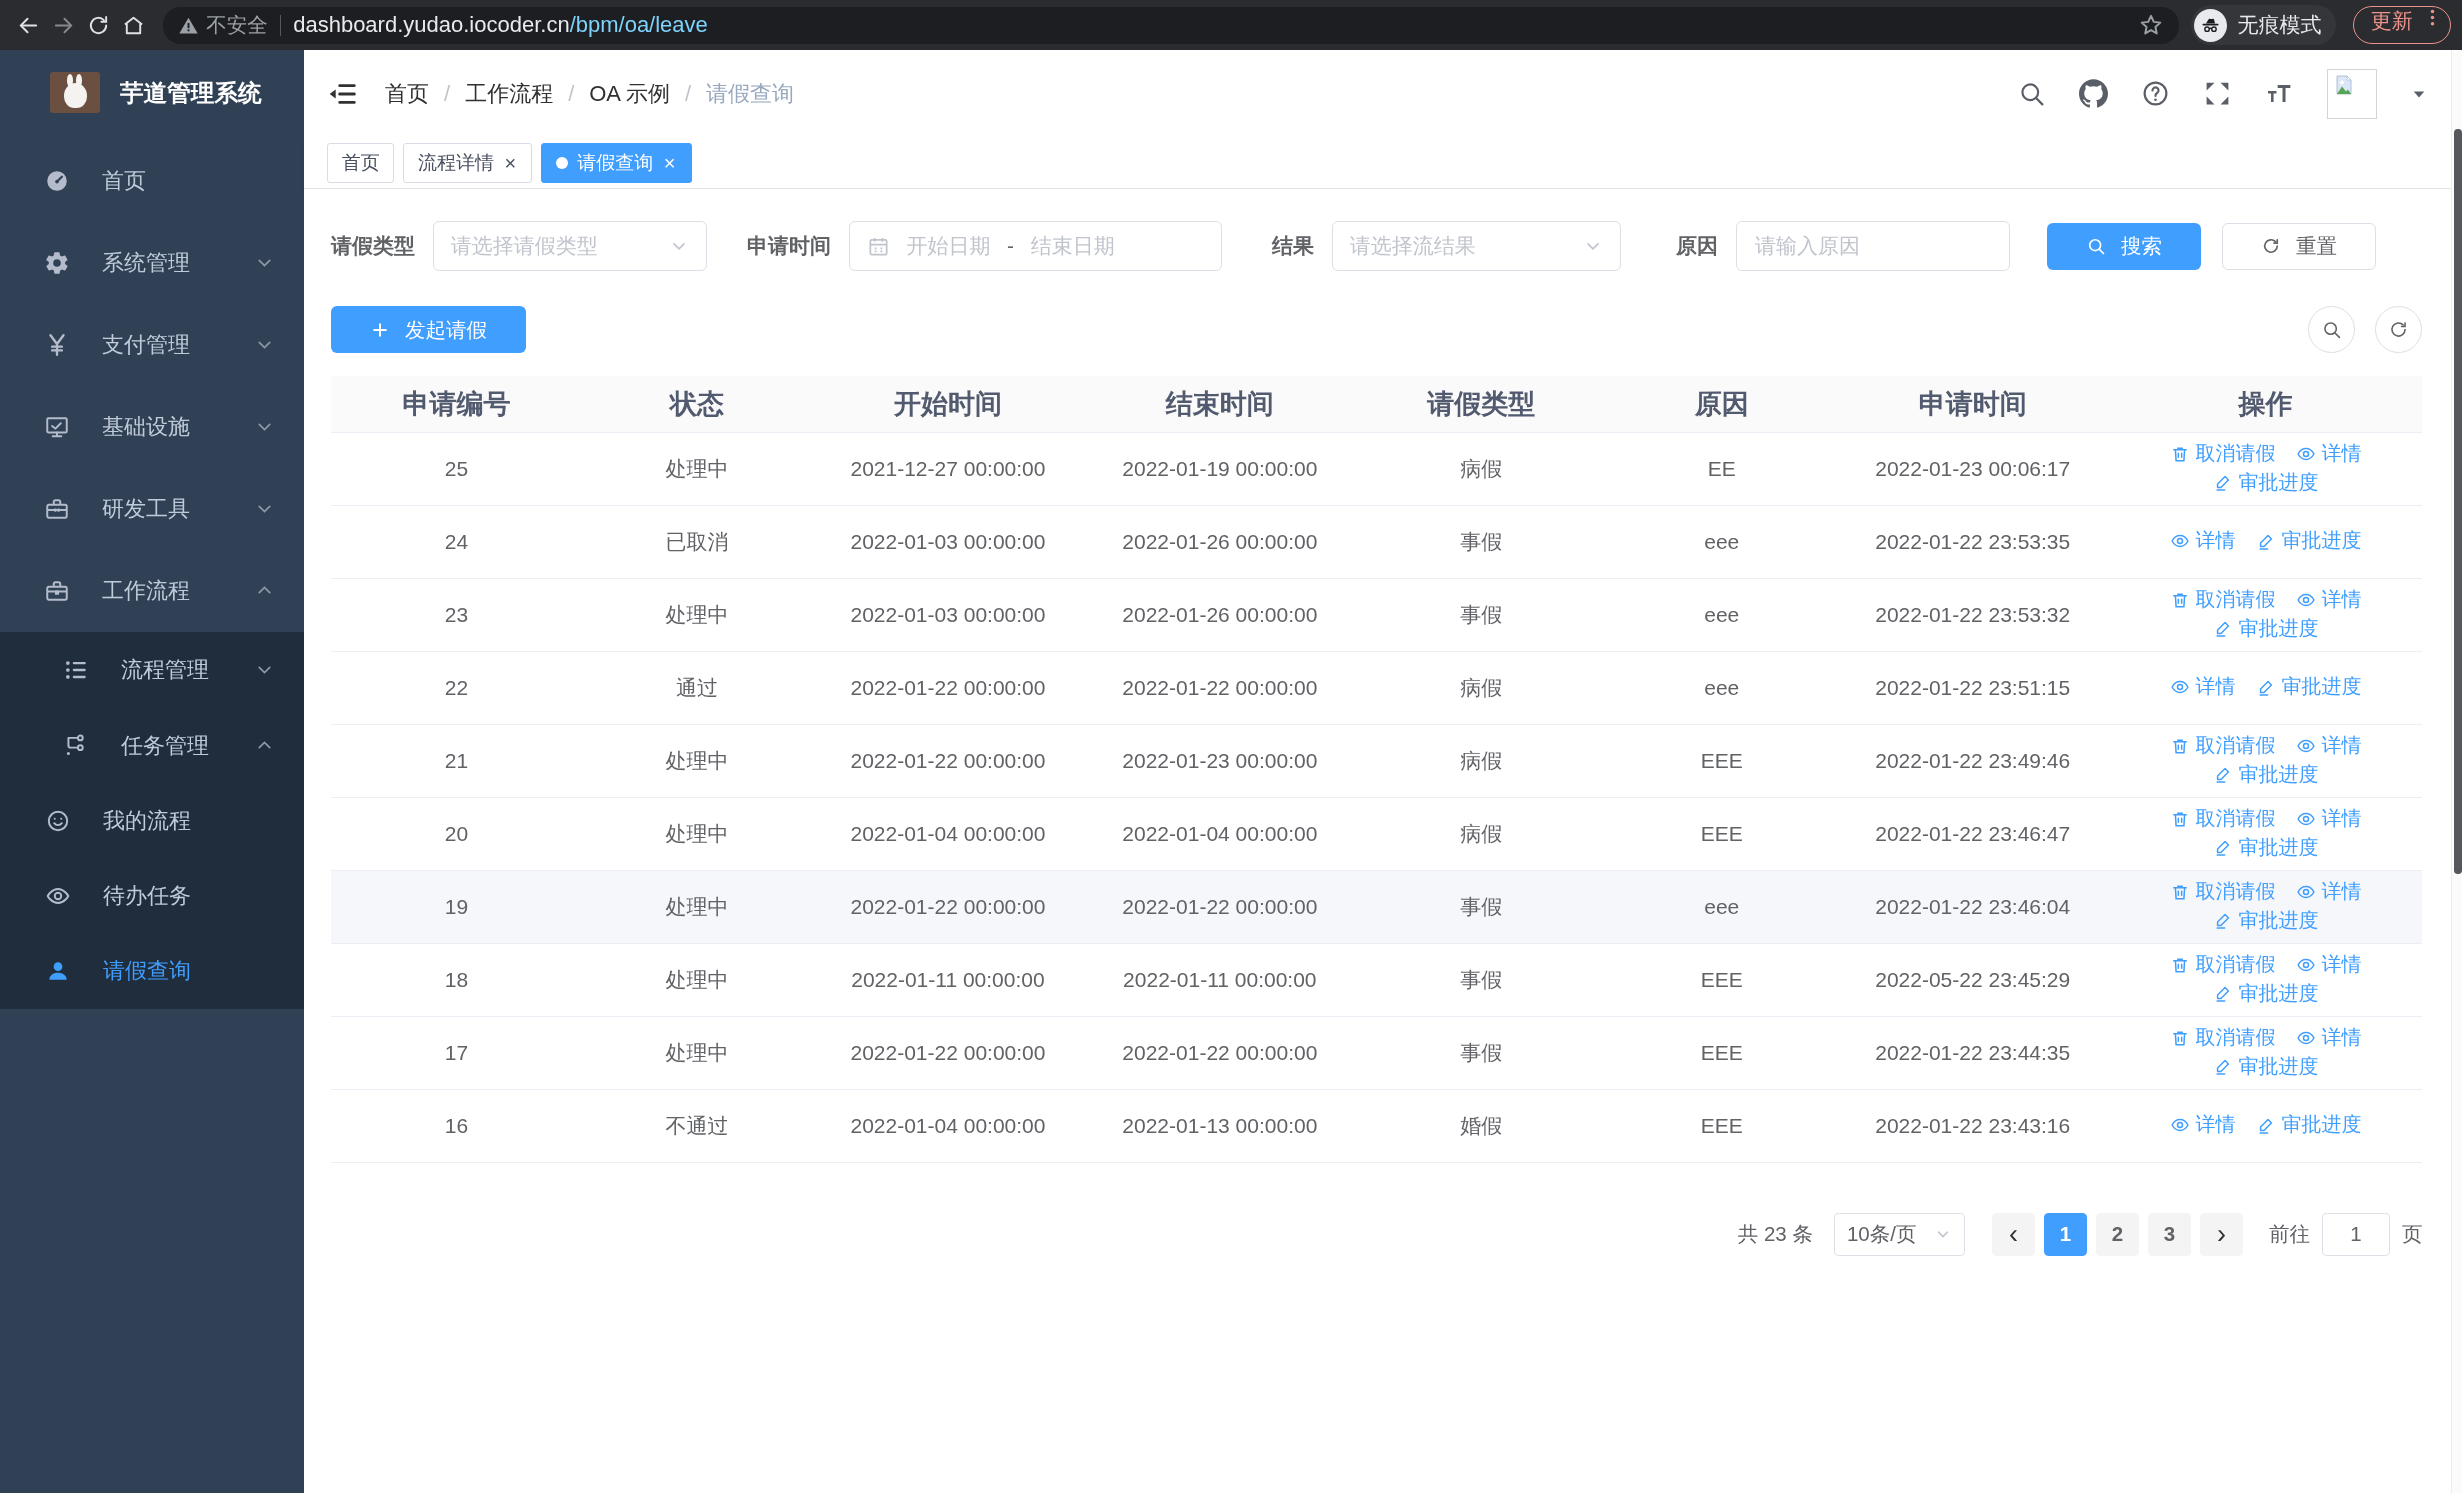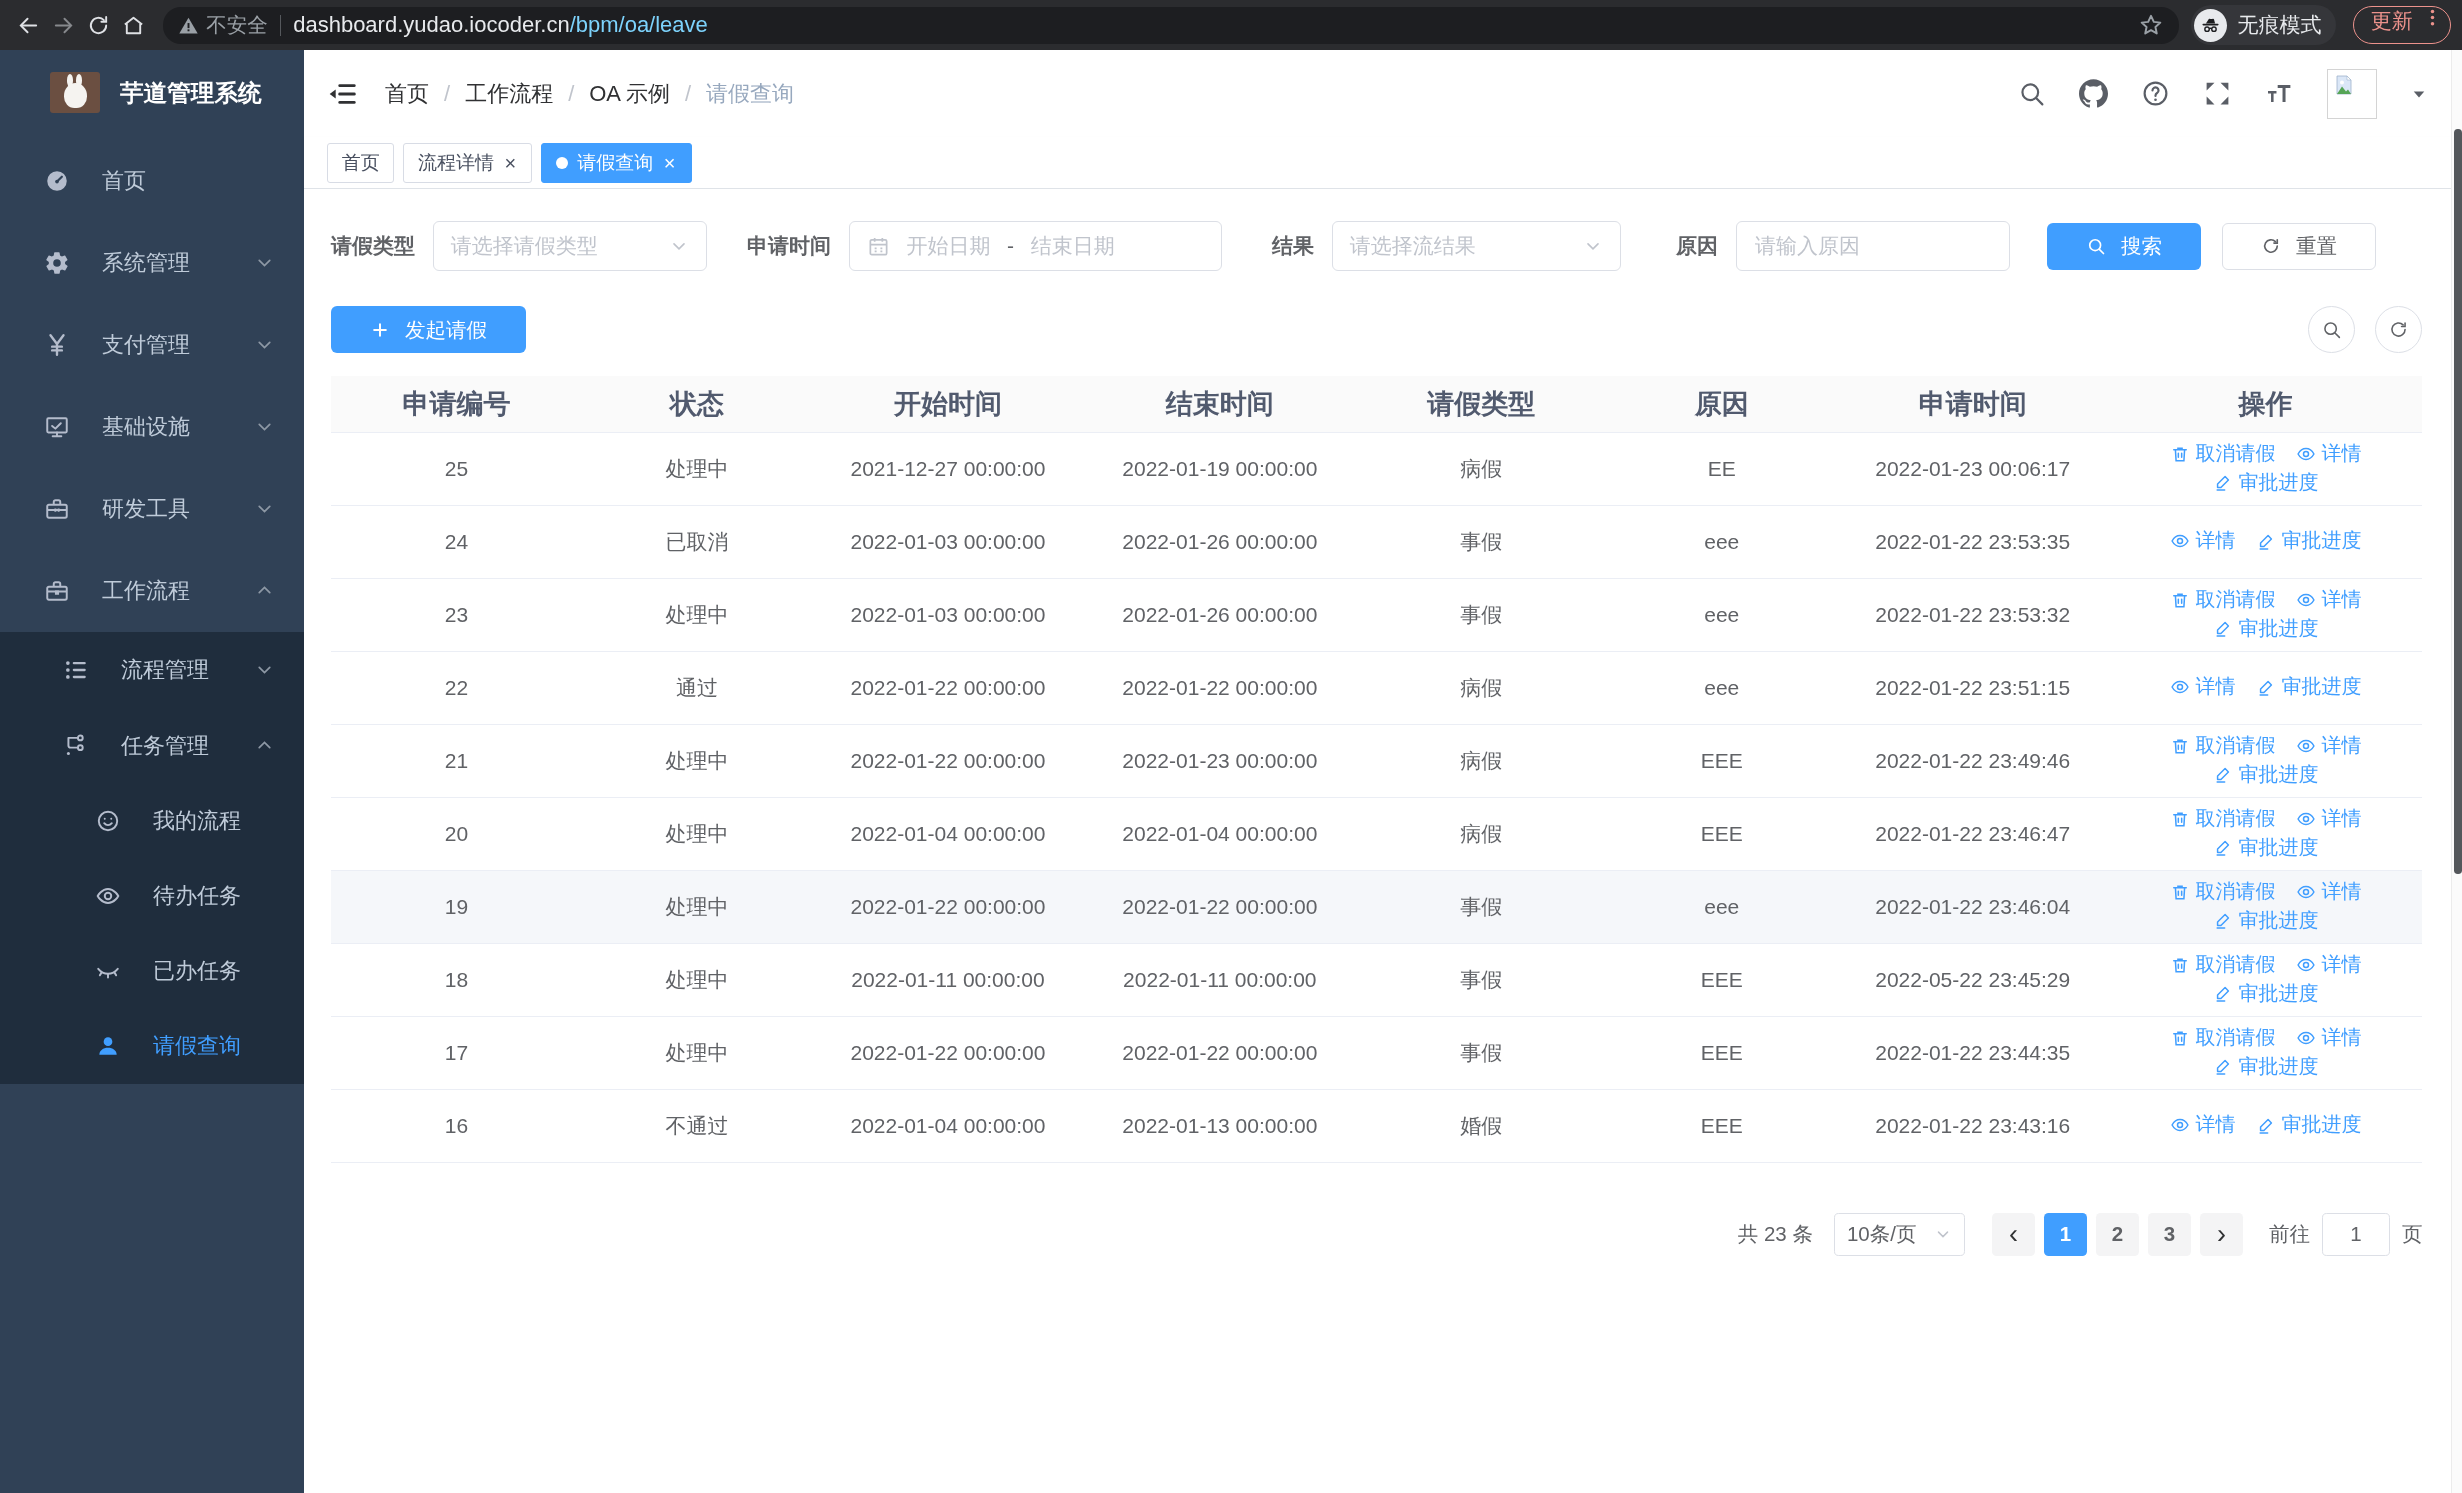--- a/index.html
+++ b/index.html
@@ -34,21 +34,21 @@
   .logo-title{color:#fff;font-size:23.6px;font-weight:700;white-space:nowrap}
   .nav{margin-top:4.6px}
   .nav-item{display:flex;align-items:center;height:82px;padding:0 29px 0 43px;font-size:22px;color:#bfcbd9;cursor:pointer}
   .nav-icon{width:27px;height:27px;margin-right:32px;display:flex;align-items:center;justify-content:center;color:#b4bccc;flex:0 0 auto}
   .nav-icon svg{width:26px;height:26px}
   .nav-label{flex:1;white-space:nowrap}
   .nav-chevron{width:21px;height:21px;color:#8d98a5;display:flex}
   .nav-chevron svg{width:21px;height:21px}
   .submenu{background:#1f2d3d}
   .nav-item.lvl2{height:76px;padding-left:62px}
-  .nav-item.lvl3{height:75px;padding-left:94px;font-size:22px}
+  .nav-item.lvl3{height:75px;padding-left:44px;font-size:22px}
   .nav-item.active{color:#409eff}
   .nav-item.active .nav-icon{color:#409eff}
 
   
   .app-header{position:absolute;top:50px;left:304px;right:10.6px;height:87px;background:#fff;display:flex;align-items:center;padding:0 23px}
   .fold{width:32px;height:32px;color:#303133;margin-right:26px;flex:0 0 auto}
   .fold svg{width:32px;height:32px}
   .breadcrumb{display:flex;align-items:center;gap:15px;font-size:22px;color:#303133;white-space:nowrap}
   .bc-sep{color:#c0c4cc}
   .bc-last{color:#97a8be}
@@ -322,29 +322,20 @@
           </div>
           <div class="nav-item lvl3">
             <span class="nav-icon">
               <svg viewBox="0 0 24 24" fill="none" stroke="currentColor" stroke-width="1.8">
                 <path d="M2.5 12S6 5.5 12 5.5 21.5 12 21.5 12 18 18.5 12 18.5 2.5 12 2.5 12z"></path>
                 <circle cx="12" cy="12" r="3"></circle>
               </svg>
             </span>
             <span class="nav-label">待办任务</span>
           </div>
-          <div class="nav-item lvl3">
-            <span class="nav-icon">
-              <svg viewBox="0 0 24 24" fill="none" stroke="currentColor" stroke-width="1.8" stroke-linecap="round">
-                <path d="M3 10c2.5 3 5.5 4.5 9 4.5S18.5 13 21 10"></path>
-                <path d="M6 13.5 4.5 16M12 14.8V18M18 13.5l1.5 2.5"></path>
-              </svg>
-            </span>
-            <span class="nav-label">已办任务</span>
-          </div>
           <div class="nav-item lvl3 active">
             <span class="nav-icon">
               <svg viewBox="0 0 24 24" fill="currentColor">
                 <circle cx="12" cy="8" r="4"></circle>
                 <path d="M4 20c0-4 3.6-6.5 8-6.5s8 2.5 8 6.5z"></path>
               </svg>
             </span>
             <span class="nav-label">请假查询</span>
           </div>
         </div>

